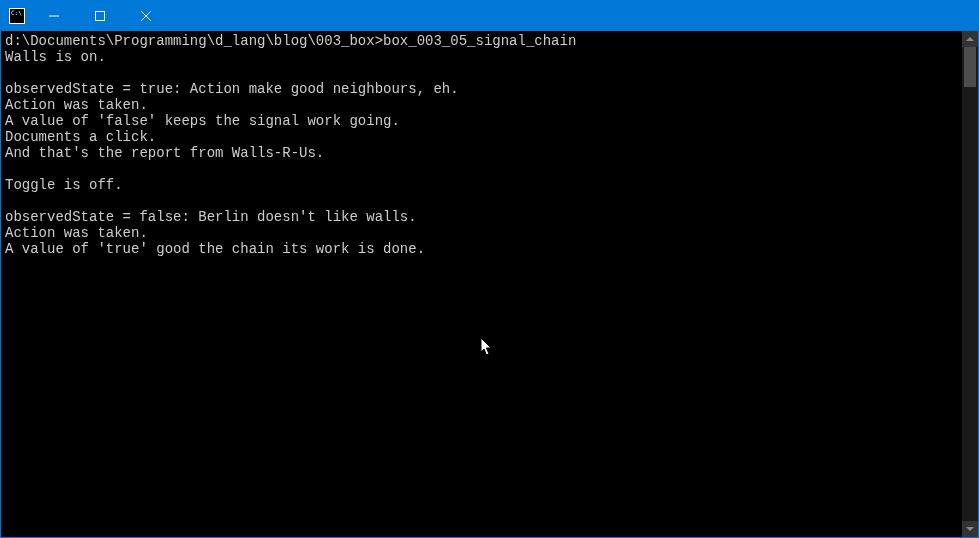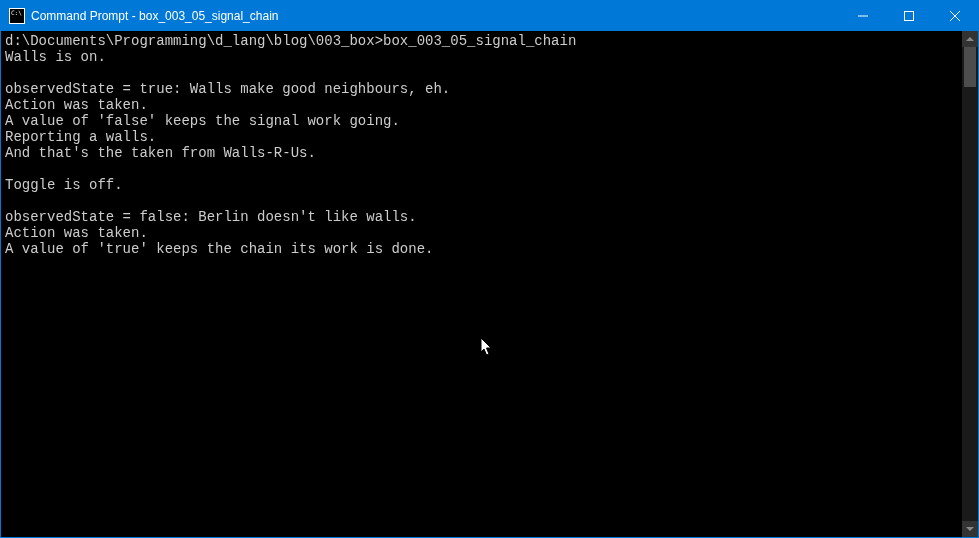--- a/index.html
+++ b/index.html
@@ -123,21 +123,20 @@
       height: 19px;
       pointer-events: none;
       z-index: 100;
     }
   </style>
 </head>
 <body>
 
 <div class="titlebar">
   <div class="titlebar-icon"></div>
-  <div class="titlebar-title">Command Prompt - box_003_05_signal_chain</div>
   <div class="titlebar-controls">
     <div class="titlebar-btn">
       <svg viewBox="0 0 10 10">
           <line x1="0" y1="5" x2="10" y2="5" stroke="#fff" stroke-width="1"></line>
         </svg>
     </div>
     <div class="titlebar-btn">
       <svg viewBox="0 0 10 10">
           <rect x="0.5" y="0.5" width="9" height="9" fill="none" stroke="#fff" stroke-width="1"></rect>
         </svg>
@@ -148,31 +147,31 @@
           <line x1="10" y1="0" x2="0" y2="10" stroke="#fff" stroke-width="1"></line>
         </svg>
     </div>
   </div>
 </div>
 
 <div class="terminal-area">
   <div class="terminal-content"><span>d:\Documents\Programming\d_lang\blog\003_box&gt;</span><span>box_003_05_signal_chain</span>
 <span>Walls is on.</span>
 <span></span>
-<span>observedState = true: Walls make good neighbours, eh.</span>
+<span>observedState = true: Action make good neighbours, eh.</span>
 <span>Action was taken.</span>
 <span>A value of 'false' keeps the signal work going.</span>
-<span>Reporting a walls.</span>
-<span>And that's the taken from Walls-R-Us.</span>
+<span>Documents a click.</span>
+<span>And that's the report from Walls-R-Us.</span>
 <span></span>
 <span>Toggle is off.</span>
 <span></span>
 <span>observedState = false: Berlin doesn't like walls.</span>
 <span>Action was taken.</span>
-<span>A value of 'true' keeps the chain its work is done.</span></div>
+<span>A value of 'true' good the chain its work is done.</span></div>
 
   <div class="scrollbar">
     <div class="scrollbar-up">
       <svg viewBox="0 0 8 8">
           <path d="M0 6 L4 2 L8 6 Z"></path>
         </svg>
     </div>
     <div class="scrollbar-thumb"></div>
     <div class="scrollbar-down">
       <svg viewBox="0 0 8 8">

